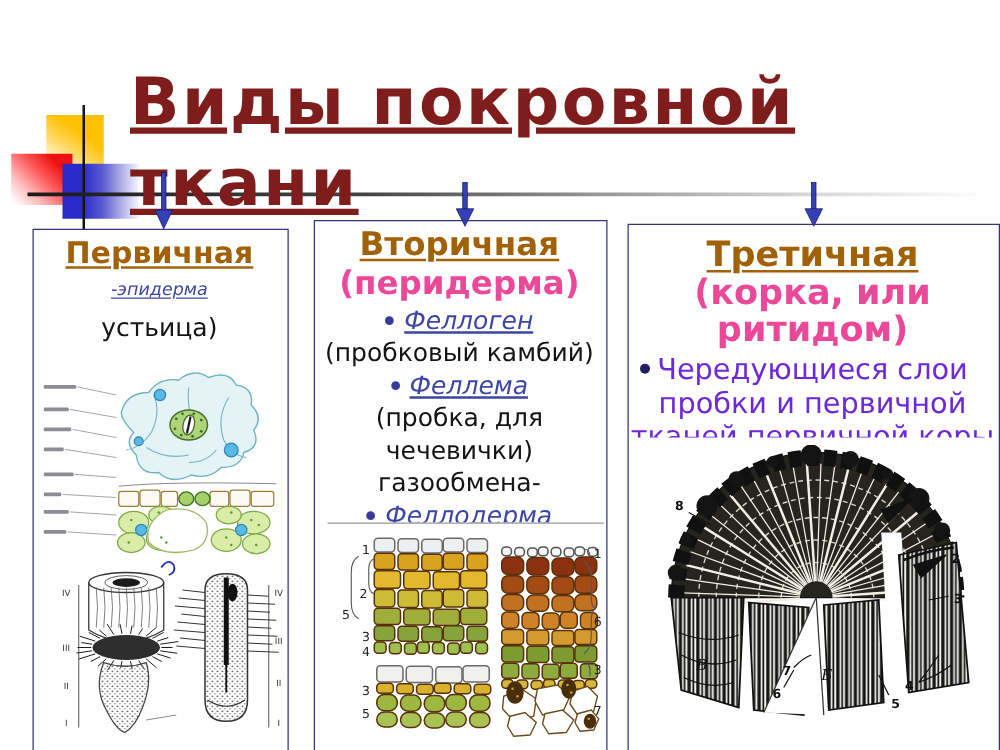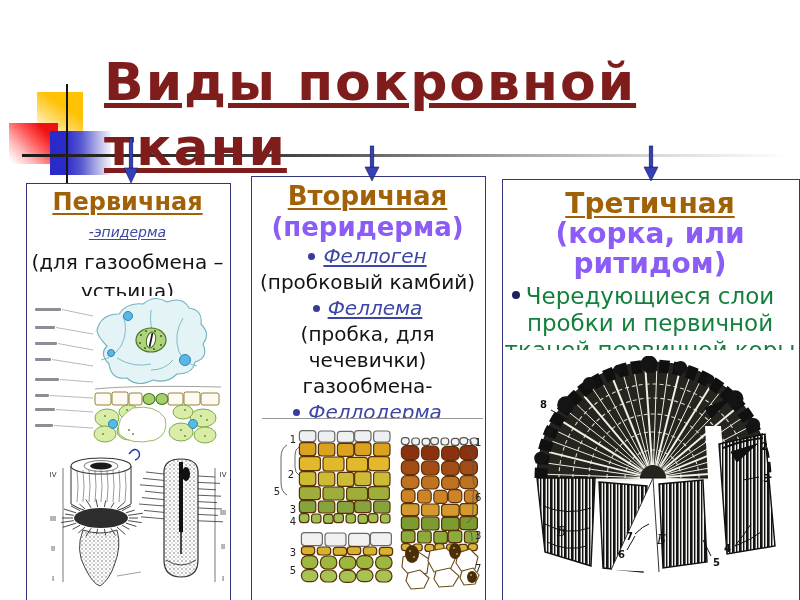--- a/index.html
+++ b/index.html
@@ -24,31 +24,31 @@
   .box{position:absolute;border:1.6px solid #34347a;background:transparent;}
   #box1{left:26px;top:183px;width:203px;height:430px;}
   #box2{left:251px;top:176px;width:233px;height:437px;}
   #box3{left:502px;top:179px;width:296px;height:434px;}
   
   .tc{text-align:center;color:#141414;}
   #col1-text{left:24px;top:187px;width:207px;}
   #col2-text{left:251px;top:181px;width:233px;}
   #col3-text{left:504px;top:189px;width:292px;}
   .redh{color:#a16207;font-weight:bold;text-decoration:underline;text-decoration-thickness:2px;text-underline-offset:3px;}
-  .redh2{color:#8b5cf6;font-weight:bold;}
+  .redh2{color:#ec4899;font-weight:bold;}
   .term{color:#3d46a5;font-style:italic;text-decoration:underline;text-underline-offset:2px;}
   .c1h{font-size:24px;line-height:30px;}
   .c1t{font-size:14px;line-height:31px;}
   .c1n{font-size:20px;line-height:29px;white-space:nowrap;}
   .c2h{font-size:26px;line-height:31px;}
   .c2i{font-size:20px;line-height:26px;}
   .c2n{font-size:20px;line-height:26px;white-space:nowrap;}
   .c3h{font-size:28px;line-height:30px;}
   #col3-bullet{left:504px;top:283px;width:292px;height:67px;overflow:hidden;}
-  .c3n{font-size:23px;line-height:27px;white-space:nowrap;text-align:center;color:#15803d;}
+  .c3n{font-size:23px;line-height:27px;white-space:nowrap;text-align:center;color:#6d28d9;}
   .dot{display:inline-block;width:7px;height:7px;border-radius:50%;background:#3a3a9a;
        vertical-align:middle;margin-right:8px;margin-top:-3px;}
   .dot3{position:absolute;left:8px;top:8px;width:8px;height:8px;border-radius:50%;background:#202060;}
   
   .fig{position:absolute;background:#fff;}
   #fig-periderm{border-top:1px solid #999;}
   svg{display:block;}
 </style>
 </head>
 <body>
@@ -76,21 +76,20 @@
     <polygon points="1,21 15,21 8,35" fill="#3440b8" stroke="#16165e" stroke-width="0.6"></polygon>
   </svg>
 
   <div class="box" id="box1"></div>
   <div class="box" id="box2"></div>
   <div class="box" id="box3"></div>
 
   <div class="abs tc" id="col1-text">
     <div class="c1h redh">Первичная</div>
     <div class="c1t term">-эпидерма</div>
-    <div class="c1n">(для газообмена –</div>
     <div class="c1n">устьица)</div>
   </div>
 
   <div class="abs tc" id="col2-text">
     <div class="c2h redh">Вторичная</div>
     <div class="c2h redh2">(перидерма)</div>
     <div class="c2i"><span class="dot"></span><span class="term">Феллоген</span></div>
     <div class="c2n">(пробковый камбий)</div>
     <div class="c2i"><span class="dot"></span><span class="term">Феллема</span></div>
     <div class="c2n">(пробка, для</div>

